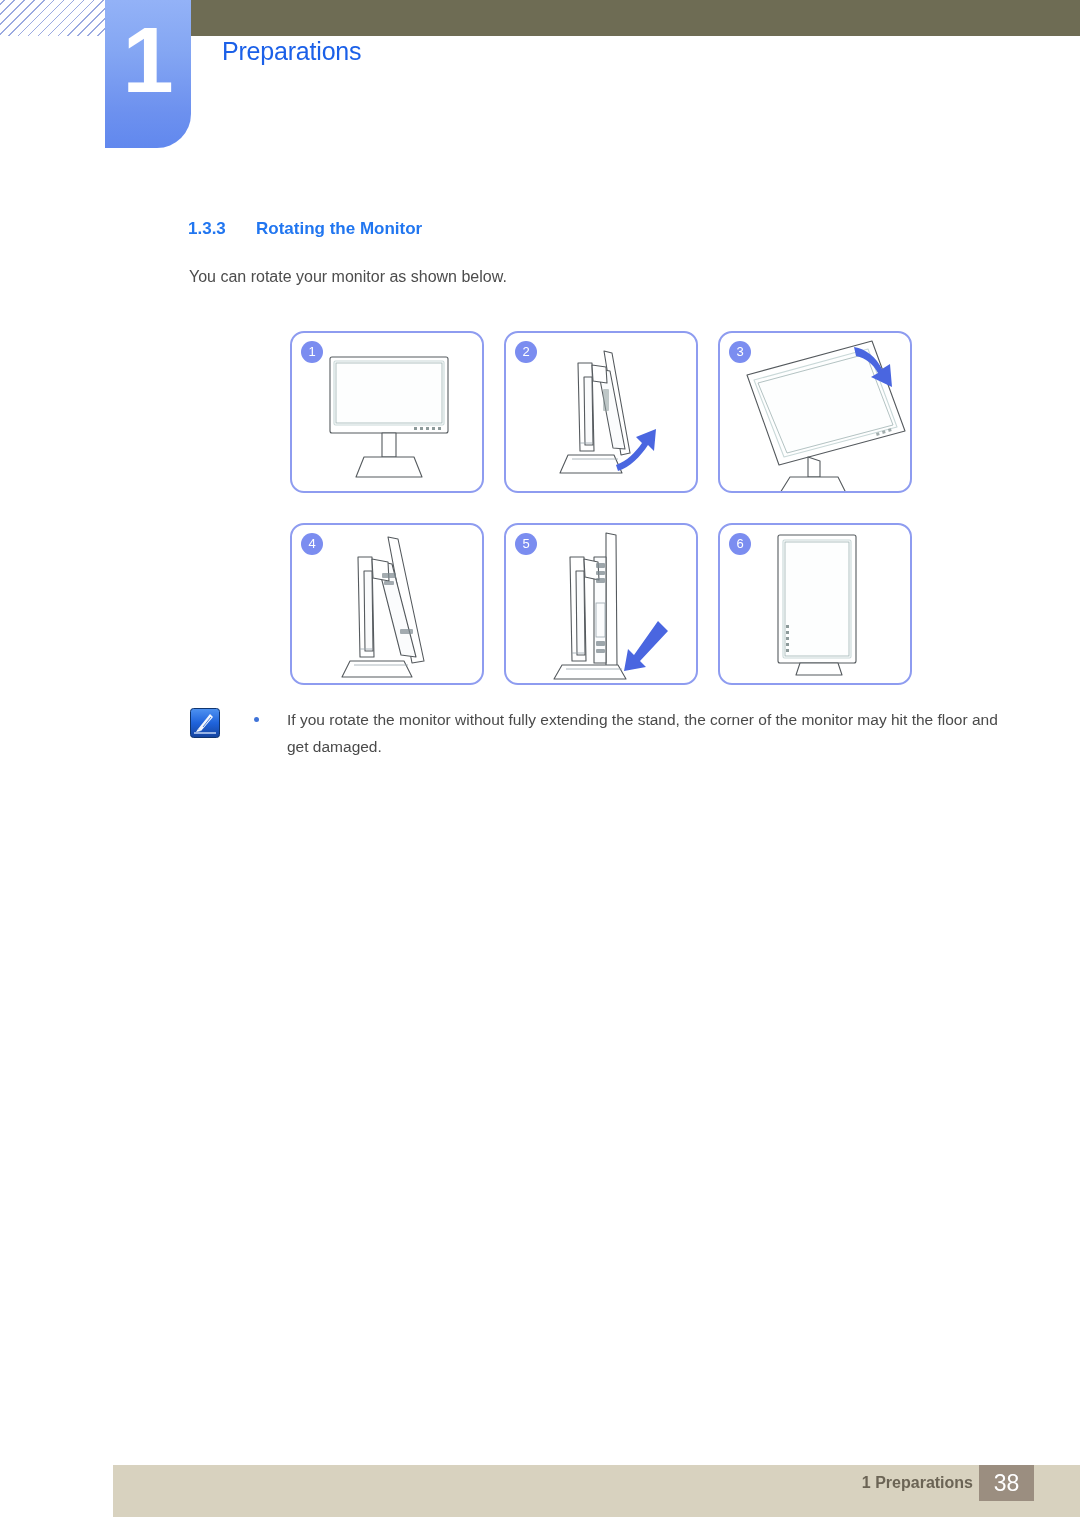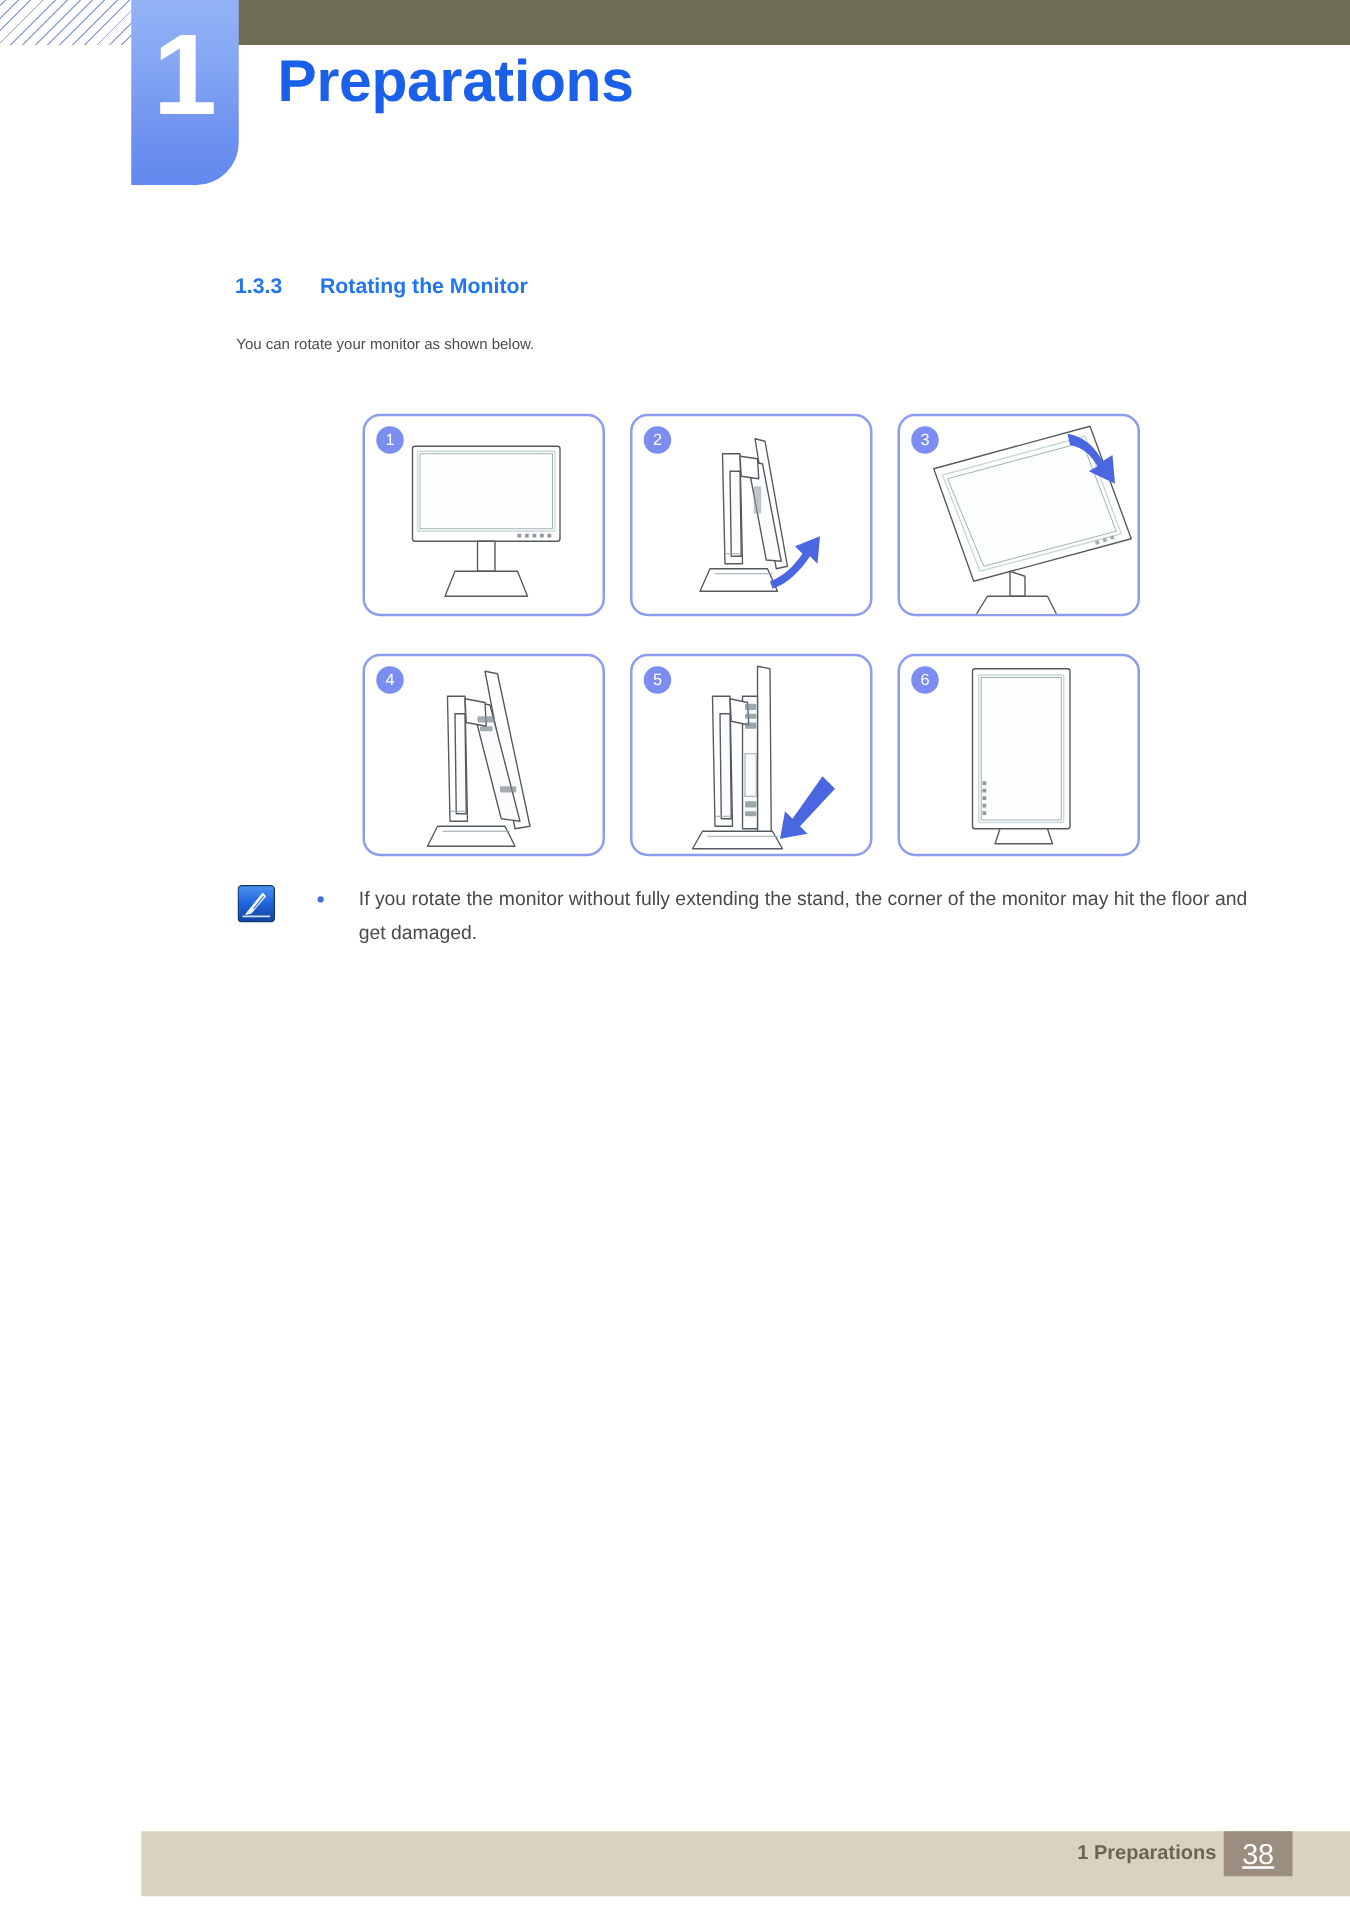--- a/index.html
+++ b/index.html
@@ -53,41 +53,41 @@
     color: #ffffff;
     font-size: 92px;
     font-weight: bold;
     line-height: 1;
     font-family: "Liberation Sans", sans-serif;
   }
   .chapter-title {
     position: absolute;
     left: 222px; top: 37px;
     color: #1b60e8;
-    font-size: 47px;
-    font-weight: bold;
+    font-size: 25px;
+    font-weight: normal;
     letter-spacing: -0.2px;
     text-align: right;
   }
 
   
   .section-heading {
     position: absolute;
     left: 188px; top: 219px;
     color: #2176f0;
     font-size: 17px;
     font-weight: bold;
     white-space: nowrap;
   }
   .section-heading .num { display: inline-block; width: 68px; }
   .section-intro {
     position: absolute;
     left: 189px; top: 268px;
     color: #4c4c4c;
-    font-size: 12px;
+    font-size: 16px;
   }
 
   
   .panel-grid {
     position: absolute;
     left: 290px; top: 331px;
     width: 618px; height: 356px;
     display: grid;
     grid-template-columns: 194px 194px 194px;
     grid-template-rows: 162px 162px;
@@ -165,21 +165,20 @@
   }
   .footer-pagebox {
     position: absolute;
     left: 866px; top: 0;
     width: 55px; height: 36px;
     background: #9b8e80;
     color: #ffffff;
     font-size: 23px;
     line-height: 36px;
     text-align: center;
-    text-decoration: underline;
   }
 </style>
 </head>
 <body>
 
 <div class="header-zone">
   <div class="hatch"></div>
   <div class="olive-bar"></div>
   <div class="chapter-tab">
     <div class="chapter-num">1</div>

